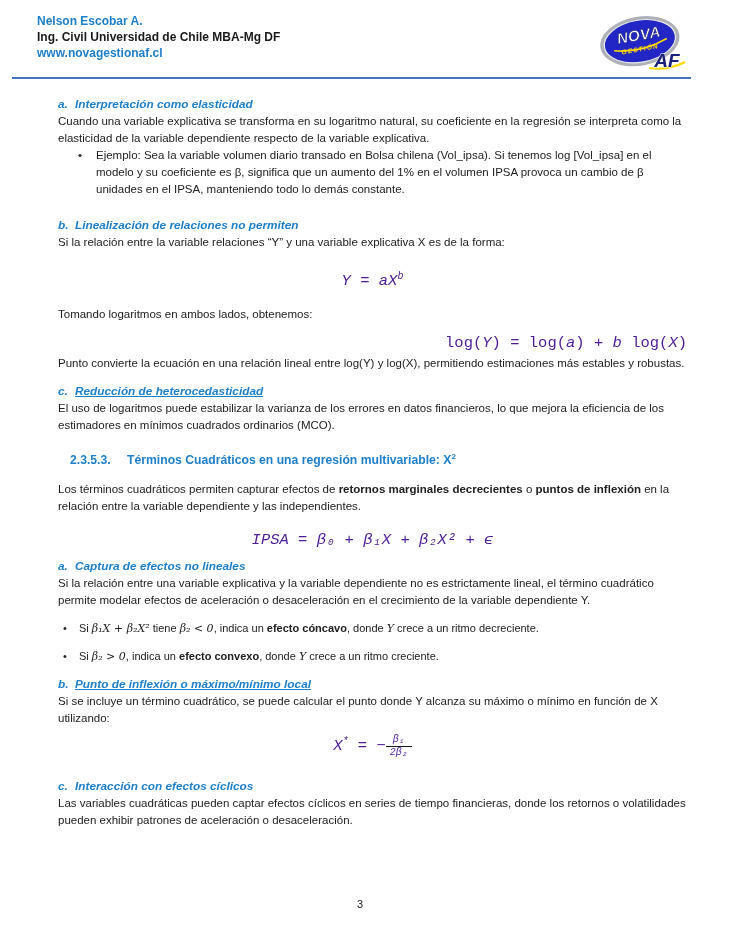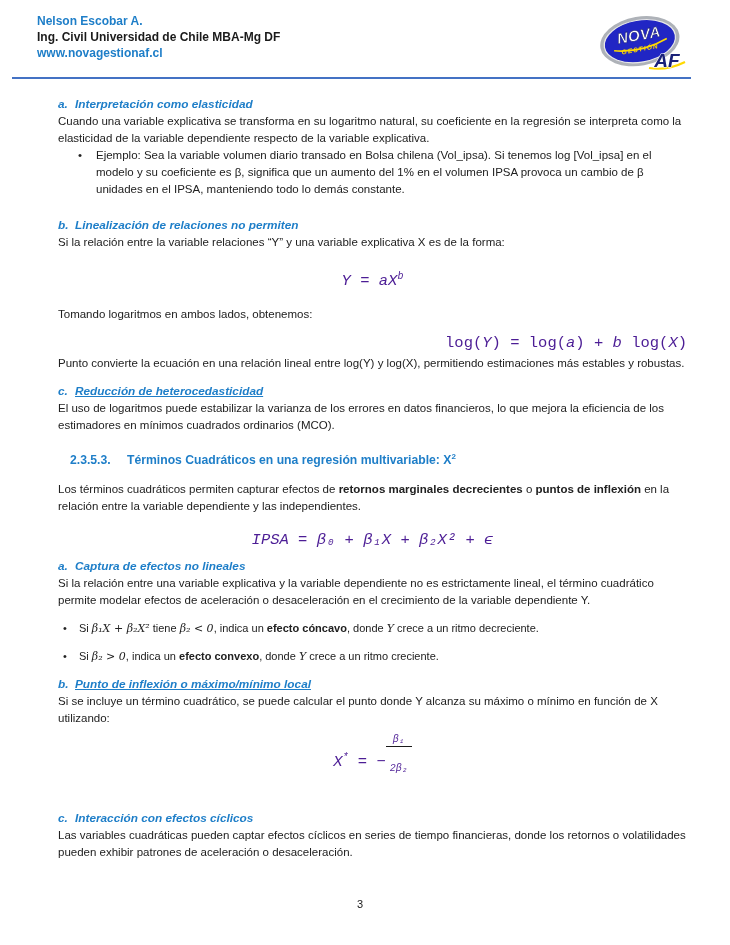--- a/index.html
+++ b/index.html
@@ -30,21 +30,21 @@
   .dot1::before { content:"•"; width:18px; flex:none; }
   .dot2 { margin-left:5px; font-size:11px; }
   .dot2::before { content:"•"; width:16px; flex:none; }
   
   .math { font-family:"DejaVu Serif", serif; }
   .it { font-style:italic; }
   .formula { text-align:center; font-size:15.5px; color:#4c1d95; font-family:Liberation Mono, monospace; }
   .formula sup { font-size:10px; }
   .frac { display:inline-block; vertical-align:middle; text-align:center; font-size:10px; line-height:1.15; }
   .frac .num { display:block; padding:0 4px; }
-  .frac .den { display:block; border-top:1.2px solid #1a1a1a; padding:16px 4px; }
+  .frac .den { display:block; border-top:1.2px solid #1a1a1a; padding:0 4px; }
   
   .mt1 { margin-top:6px; }  .mt2 { margin-top:19px; } .mt3 { margin-top:11px;text-decoration:underline; }
   .mt4 { margin-top:14px; } .mt5 { margin-top:11px;align-items:center; } .mt6 { margin-top:12px; }
   .fpow { margin:20px 0 16px; }
   .flog { margin:11px 0 3px;text-align:right; }
   .fipsa { margin:16px 0 9px; }
   .ffrac { margin:7px 0 20px; }
   .p-after-frac { margin-top:6px; }
   
   .footer { position:absolute; top:898px; left:0; width:100%; text-align:center; font-size:11px; color:#1a1a1a; }

